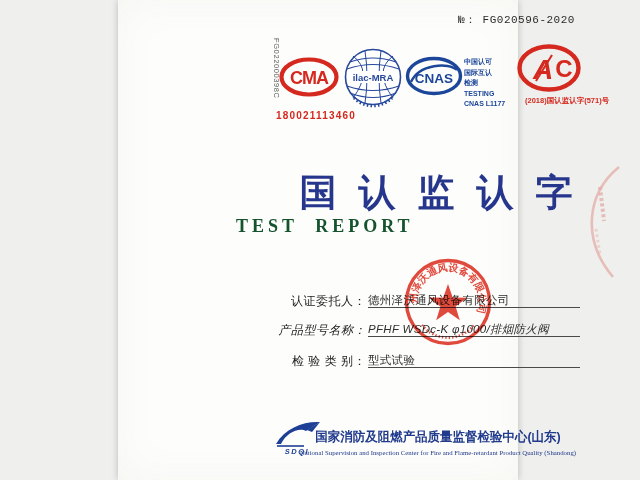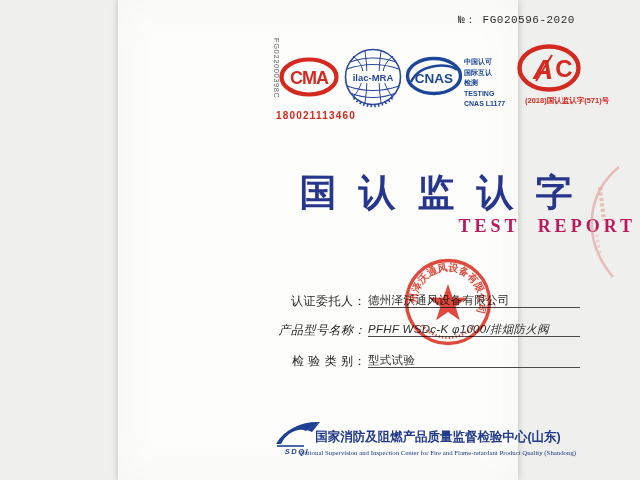--- a/index.html
+++ b/index.html
@@ -39,23 +39,23 @@
     font-weight:bold;
     margin-left:19px;
   }
   
   .title-cn{
     left:118px;top:168px;width:400px;text-align:center;
     font-size:37px;font-weight:bold;color:#26368d;
     letter-spacing:22px;padding-left:22px;box-sizing:border-box;white-space:nowrap;
   }
   .title-en{
-    left:118px;top:216px;width:400px;text-align:right;
+    left:118px;top:216px;width:400px;text-align:left;
     font-family:"Liberation Serif","DejaVu Serif",serif;
-    font-size:18px;font-weight:bold;color:#be185d;
+    font-size:18px;font-weight:bold;color:#14532d;
     letter-spacing:4px;word-spacing:9px;white-space:nowrap;
   }
   
   .field-label{
     left:150px;width:98px;text-align:right;font-size:12px;color:#1c1c1c;
     letter-spacing:.5px;white-space:nowrap;
   }
   .field-value{
     left:250px;width:212px;height:14px;font-size:11.5px;color:#2e2e2e;
     border-bottom:1px solid #4a4a4a;white-space:nowrap;letter-spacing:.3px;

